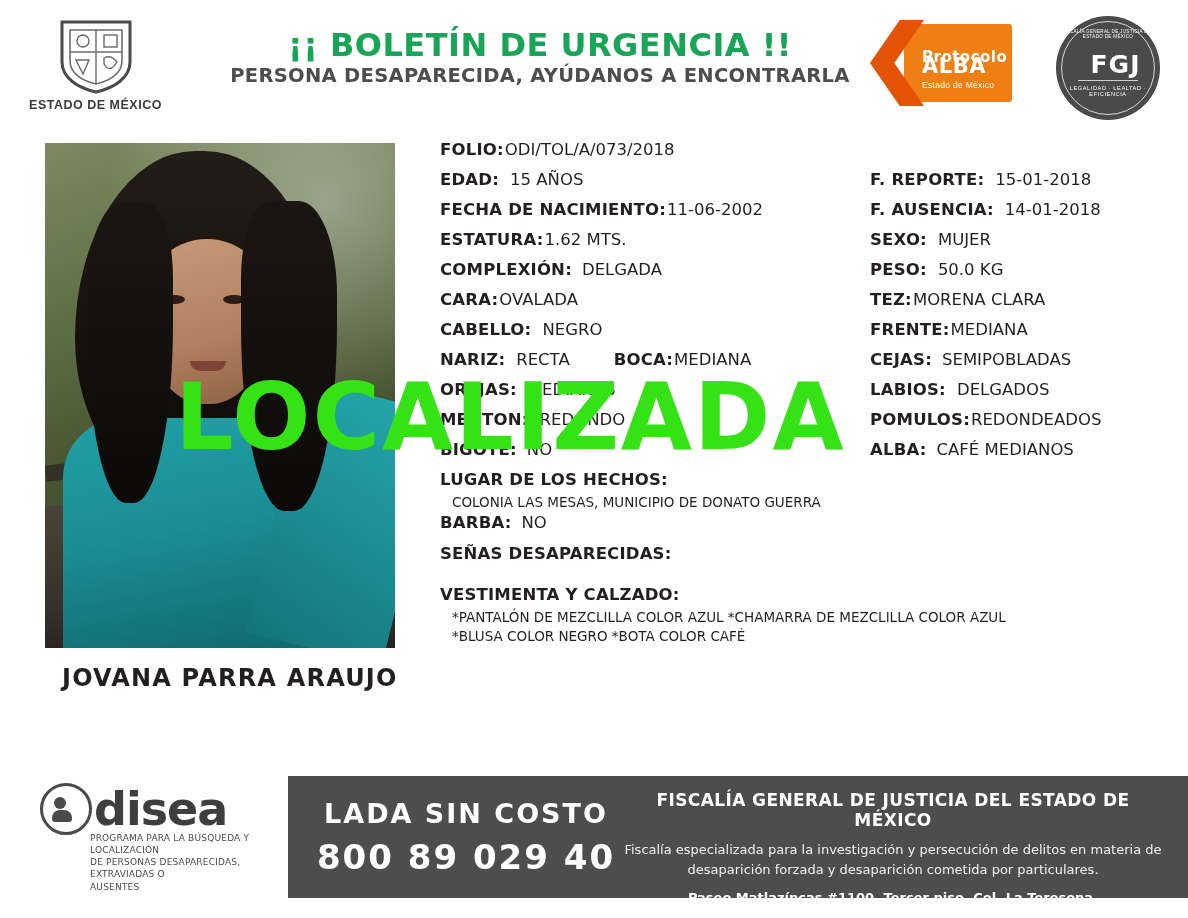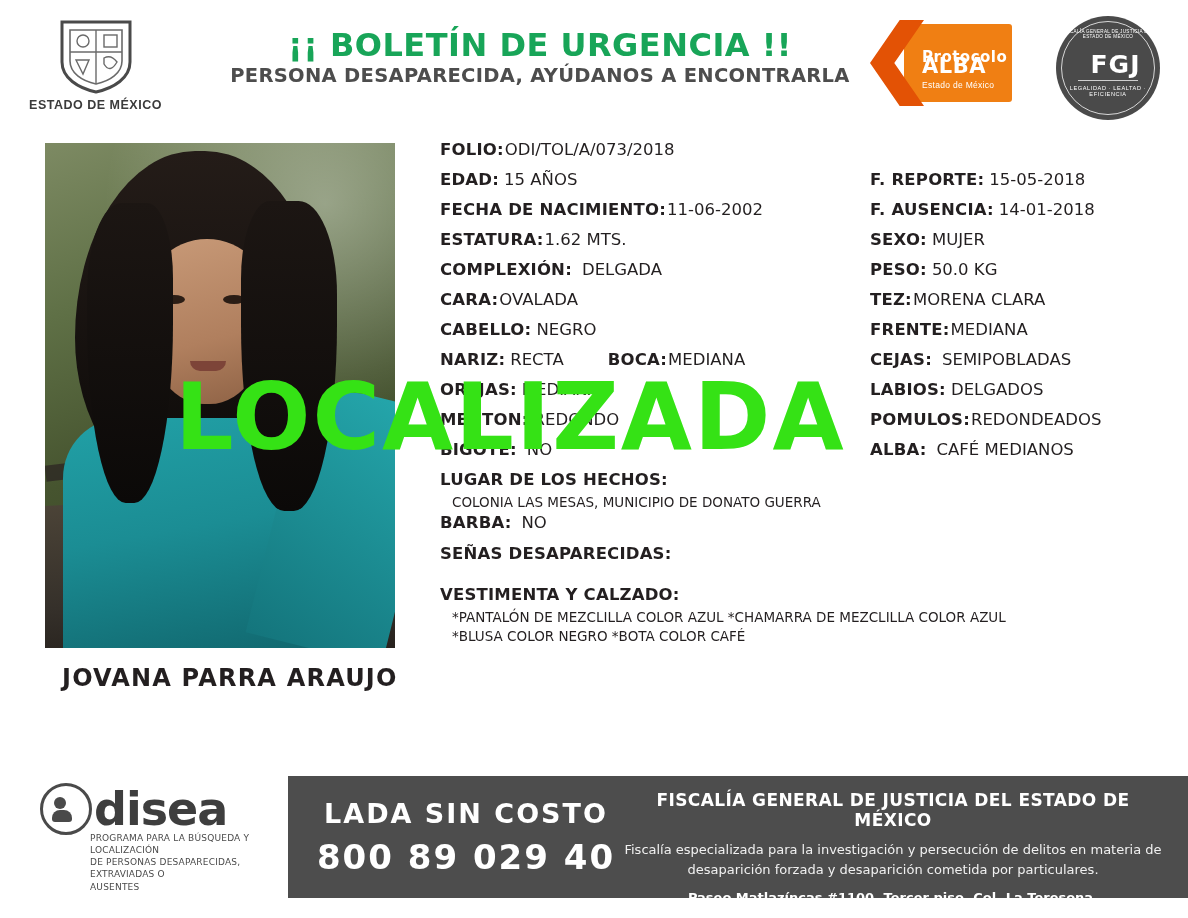--- a/index.html
+++ b/index.html
@@ -323,21 +323,21 @@
     font-weight: bold;
     font-size: 16.5px;
     letter-spacing: 0.2px;
     color: #231f20;
     white-space: nowrap;
     font-family: "DejaVu Sans", sans-serif;
   }
   .val {
     font-size: 16.5px;
     color: #231f20;
-    margin-left: 5px;
+    margin-left: 11px;
     white-space: nowrap;
     font-family: "DejaVu Sans", sans-serif;
   }
   .val.tight { margin-left: 1px; }
   .right-inner {
     width: 290px;
     display: flex;
     align-items: flex-start;
   }
   .inline-second {
@@ -589,21 +589,21 @@
   </div>
 
   <div class="row">
     <div class="col-left">
       <span class="lbl">EDAD:</span>
       <span class="val">15 AÑOS</span>
     </div>
     <div class="col-right">
       <div class="right-inner">
         <span class="lbl">F. REPORTE:</span>
-        <span class="val">15-05-2018</span>
+        <span class="val">15-01-2018</span>
       </div>
     </div>
   </div>
 
   <div class="row">
     <div class="col-left">
       <span class="lbl">FECHA DE NACIMIENTO:</span>
       <span class="val tight">11-06-2002</span>
     </div>
     <div class="col-right">

